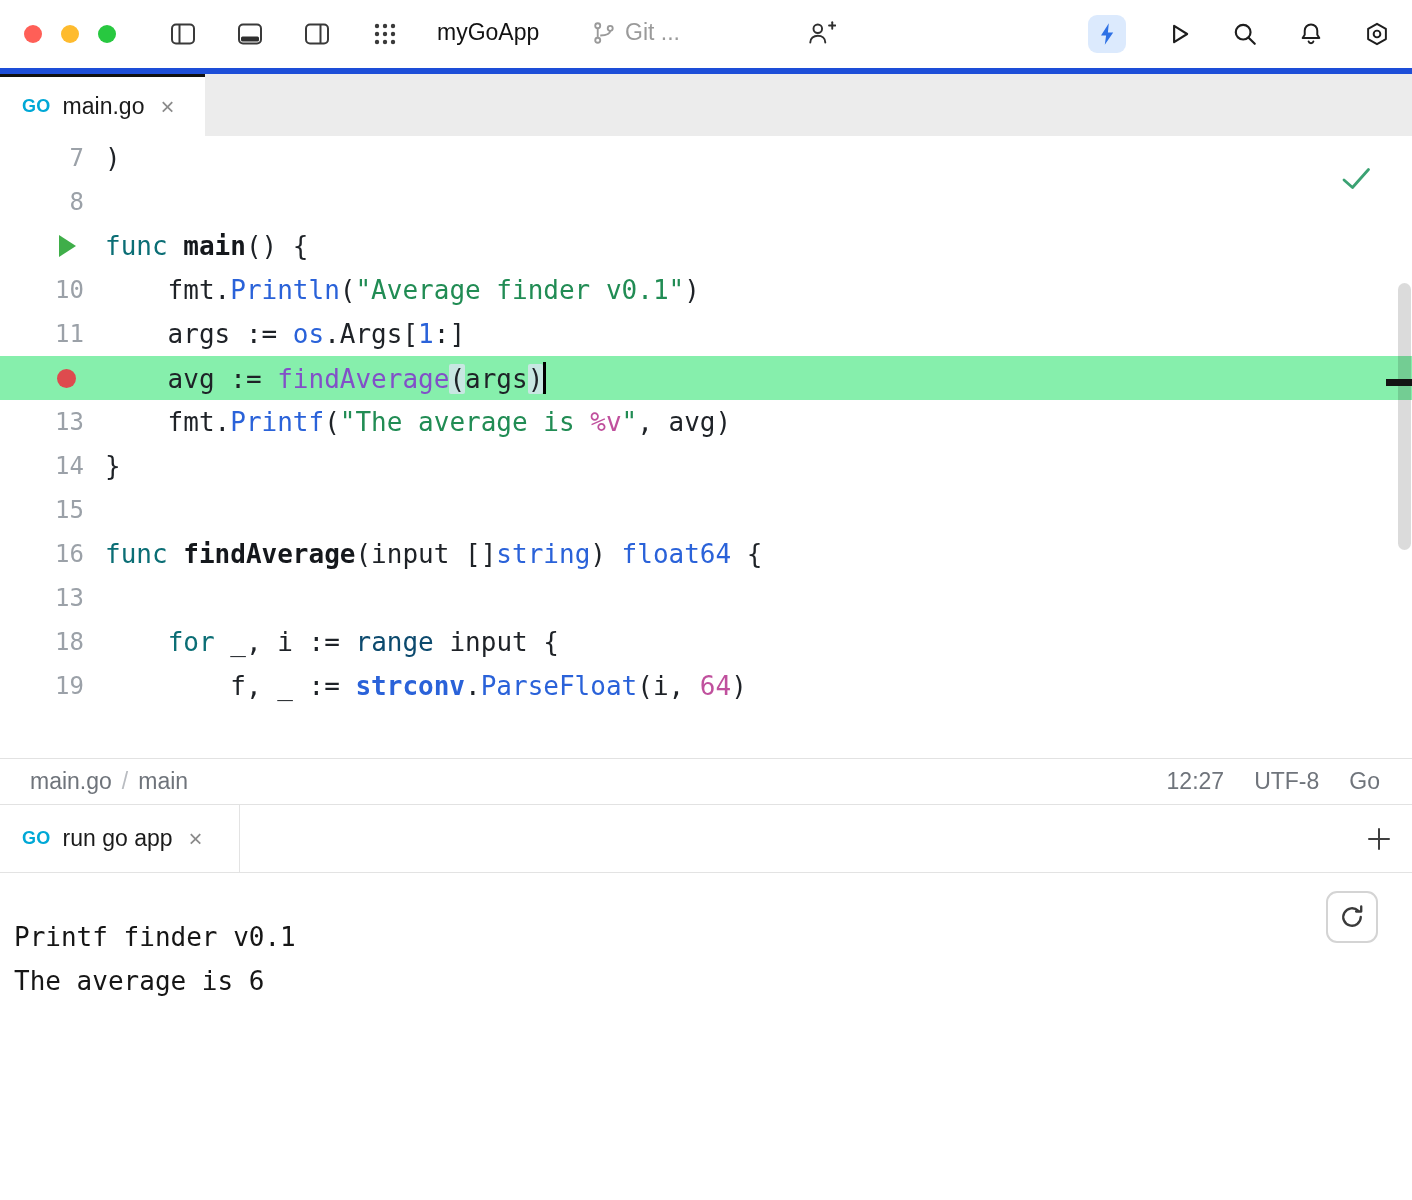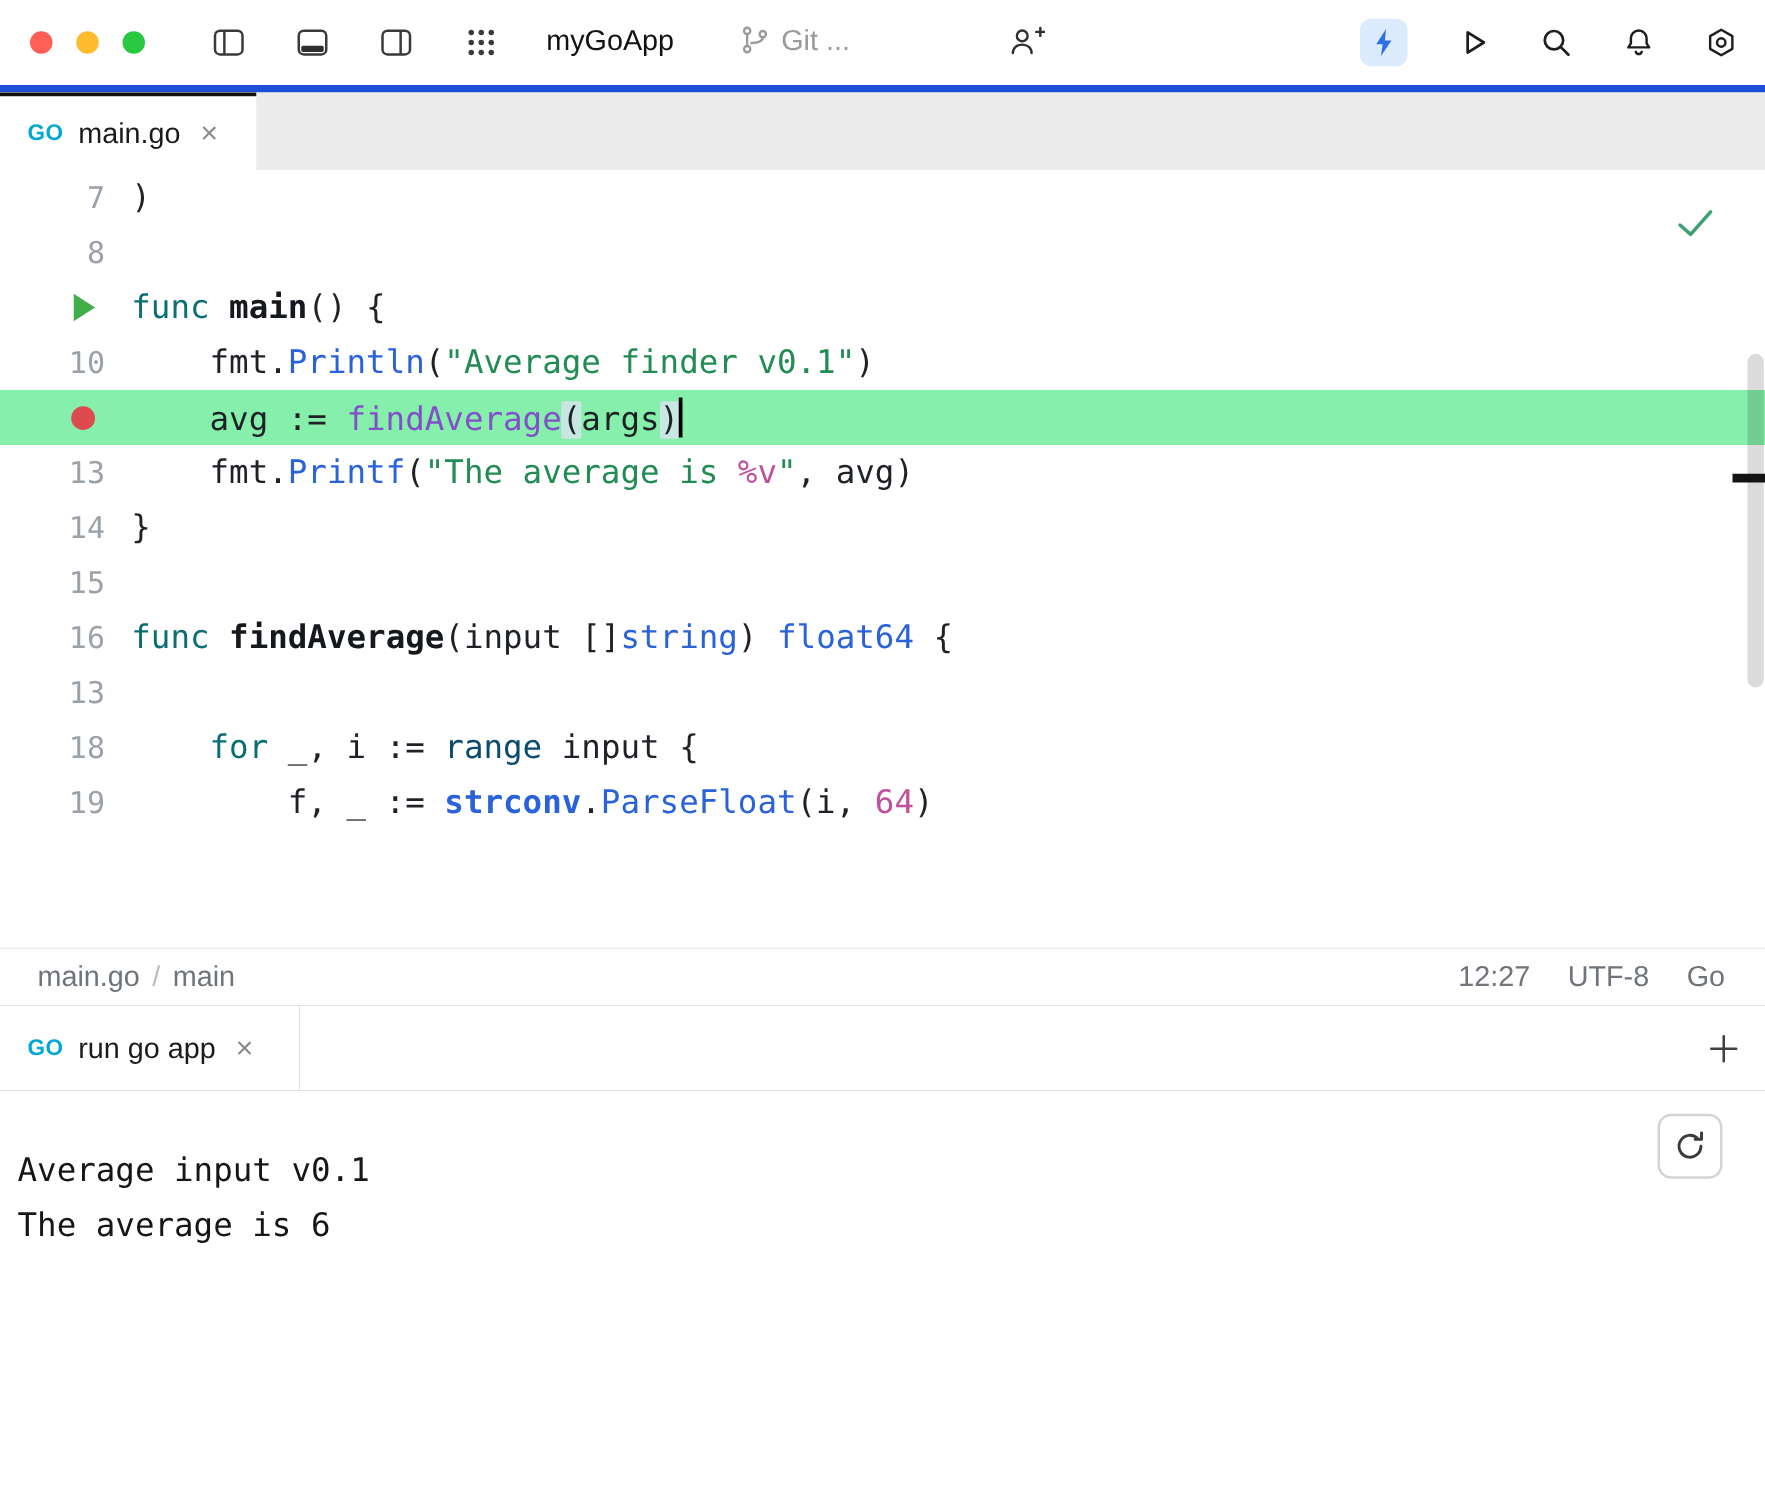--- a/index.html
+++ b/index.html
@@ -7,21 +7,21 @@
   svg{display:block}
 
   
   .titlebar{position:relative;height:68px;background:#fff;border-bottom:6px solid #1d4ed8;}
   .tl{position:absolute;top:25px;width:18px;height:18px;border-radius:50%;}
   .tl.red{left:24px;background:#ff5f57}
   .tl.yellow{left:61px;background:#febb2e}
   .tl.green{left:98px;background:#28c840}
   .tb-icon{position:absolute;top:21px;width:26px;height:26px;cursor:default}
   .project-name{position:absolute;left:437px;top:19px;font-size:23px;font-weight:500;color:#121212}
-  .git-widget{position:absolute;left:592px;top:19px;display:flex;align-items:flex-start;gap:8px;color:#9a9a9a;font-size:23px}
+  .git-widget{position:absolute;left:592px;top:19px;display:flex;align-items:flex-end;gap:8px;color:#9a9a9a;font-size:23px}
   .collab{position:absolute;left:806px;top:20px}
   .tb-right{position:absolute;right:22px;top:15px;display:flex;align-items:center;gap:40px}
   .run-hl-btn{width:38px;height:38px;border-radius:9px;background:#dceafd;display:flex;align-items:center;justify-content:center}
 
   
   .tabstrip{height:62px;background:#ececec;position:relative}
   .tab{position:absolute;left:0;top:0;width:205px;height:62px;background:#fff;border-top:3px solid #111;
     box-sizing:border-box;display:flex;align-items:center;padding:0 16px 0 22px;gap:12px}
   .go-logo{color:#00a8d6;font-weight:800;font-size:18px;letter-spacing:.3px}
   .tab-title{font-size:23px;color:#1b1b1b}
@@ -208,20 +208,26 @@
           <span class="gut-run"></span>
         </div>
         <span class="code"><span class="t-kw">func</span><span class="t-p"> </span><span class="t-decl">main</span><span class="t-p">() {</span></span>
       </div>
       <div class="code-row">
         <div class="gutter">
           <span class="gut-num">10</span>
         </div>
         <span class="code"><span class="t-p">    fmt.</span><span class="t-call">Println</span><span class="t-p">(</span><span class="t-str">"Average finder v0.1"</span><span class="t-p">)</span></span>
       </div>
+      <div class="code-row">
+        <div class="gutter">
+          <span class="gut-num">11</span>
+        </div>
+        <span class="code"><span class="t-p">    args := </span><span class="t-pkg">os</span><span class="t-p">.Args[</span><span class="t-numb">1</span><span class="t-p">:]</span></span>
+      </div>
       <div class="code-row hl">
         <div class="gutter">
           <span class="gut-bp"></span>
         </div>
         <span class="code"><span class="t-p">    avg := </span><span class="t-callp">findAverage</span><span class="t-p t-match">(</span><span class="t-p">args</span><span class="t-p t-match">)</span><span class="caret"></span></span>
       </div>
       <div class="code-row">
         <div class="gutter">
           <span class="gut-num">13</span>
         </div>
@@ -295,21 +301,21 @@
         <g stroke="#3f3f3f" stroke-width="2" stroke-linecap="round">
           <line x1="13" y1="3" x2="13" y2="23"></line>
           <line x1="3" y1="13" x2="23" y2="13"></line>
         </g>
       </svg>
   </div>
 </div>
 
 <div class="console">
   <div>
-      <div class="console-line">Average input v0.1</div>
+      <div class="console-line">Printf finder v0.1</div>
       <div class="console-line">The average is 6</div>
     </div>
   <div class="rerun-btn">
     <svg width="28" height="28" viewBox="0 0 24 24">
         <g fill="none" stroke="#3a3a3a" stroke-width="2" stroke-linecap="round" stroke-linejoin="round">
           <path d="M19.5 12a7.5 7.5 0 1 1-2.1-5.2"></path>
           <path d="M19.9 2.9v4.4h-4.4"></path>
         </g>
       </svg>
   </div>

